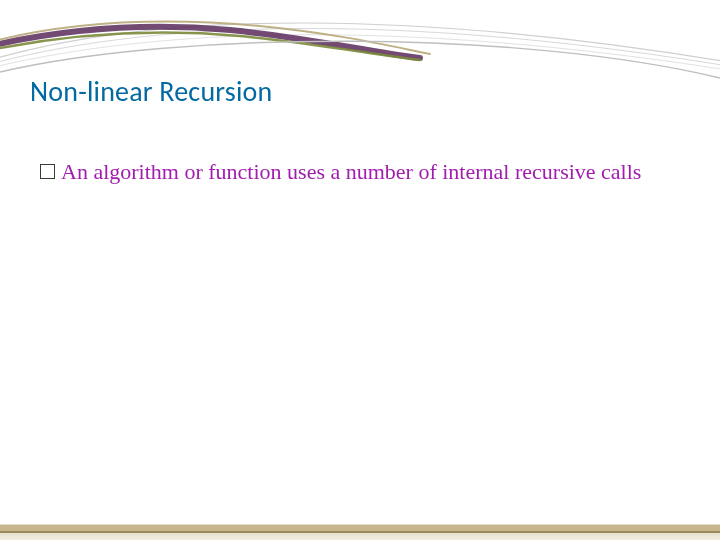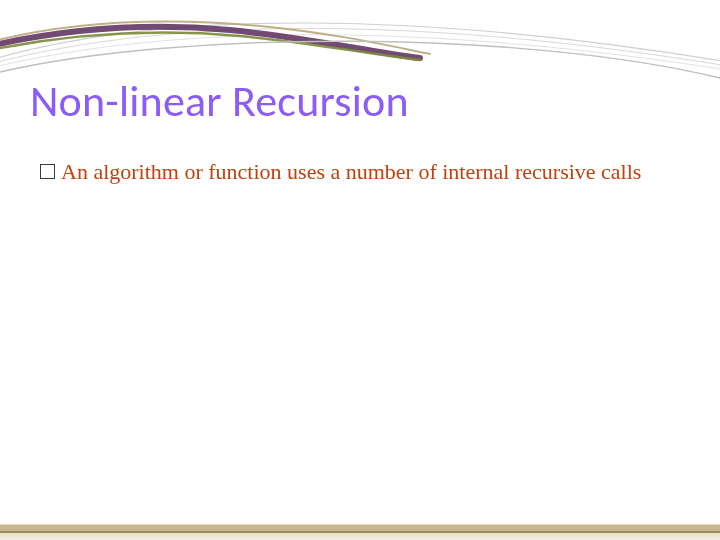--- a/index.html
+++ b/index.html
@@ -20,38 +20,38 @@
     top: 0; left: 0;
     width: 720px;
     height: 90px;
     pointer-events: none;
   }
   .title {
     position: absolute;
     top: 74px;
     left: 30px;
     font-family: Calibri, "Segoe UI", Arial, sans-serif;
-    font-size: 44px;
+    font-size: 28px;
     font-weight: 400;
-    color: #8b5cf6;
+    color: #0369a1;
     letter-spacing: 0.2px;
   }
   .body {
     position: absolute;
     top: 158px;
     left: 40px;
     width: 640px;
   }
   .bullet {
     display: flex;
     align-items: flex-start;
     margin-bottom: 28px;
     font-size: 22px;
     line-height: 1.28;
-    color: #c2410c;
+    color: #a21caf;
   }
   .bullet .marker {
     flex: 0 0 auto;
     width: 15px;
     height: 15px;
     border: 1.6px solid #3a3a3a;
     margin-top: 6px;
     margin-right: 6px;
     background: #fff;
   }

